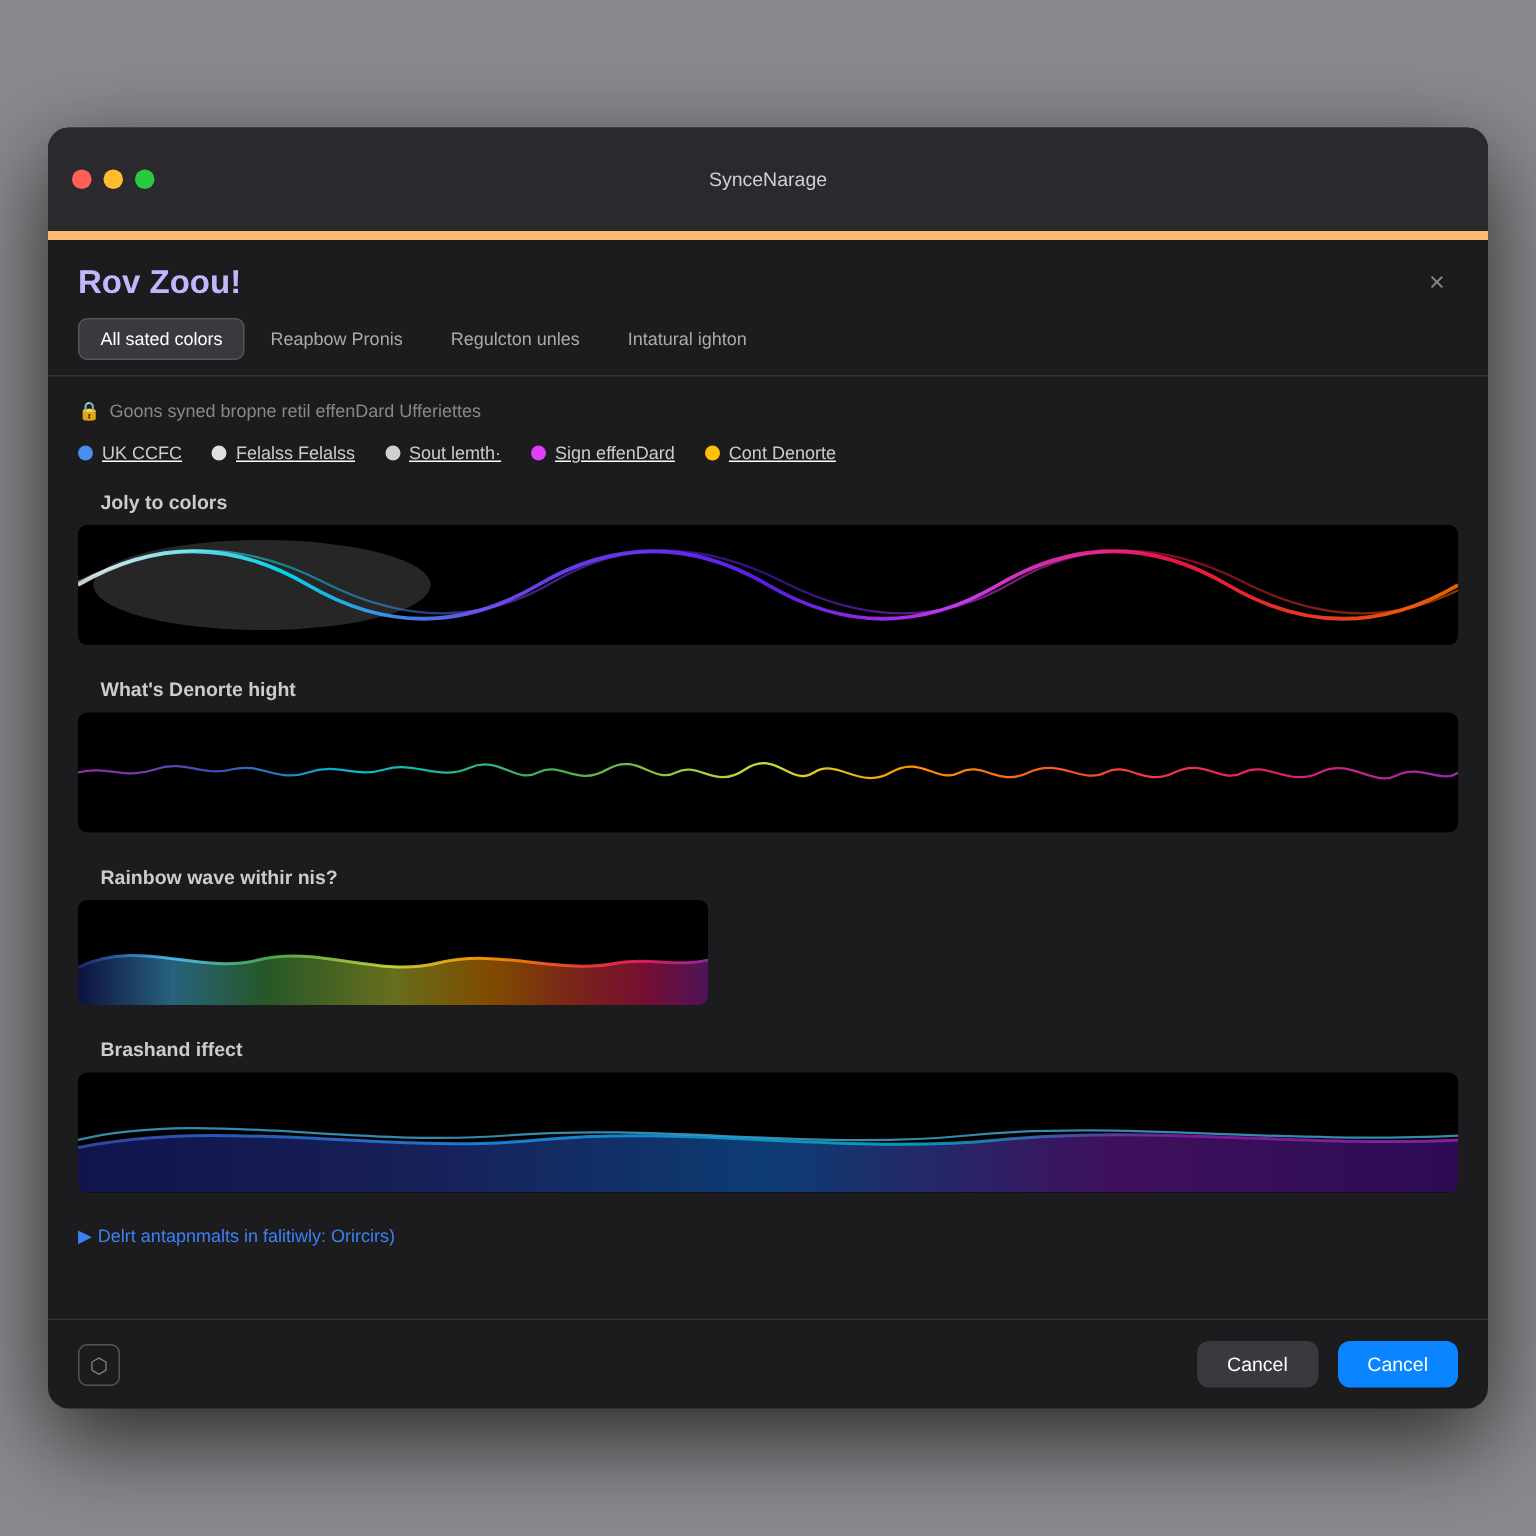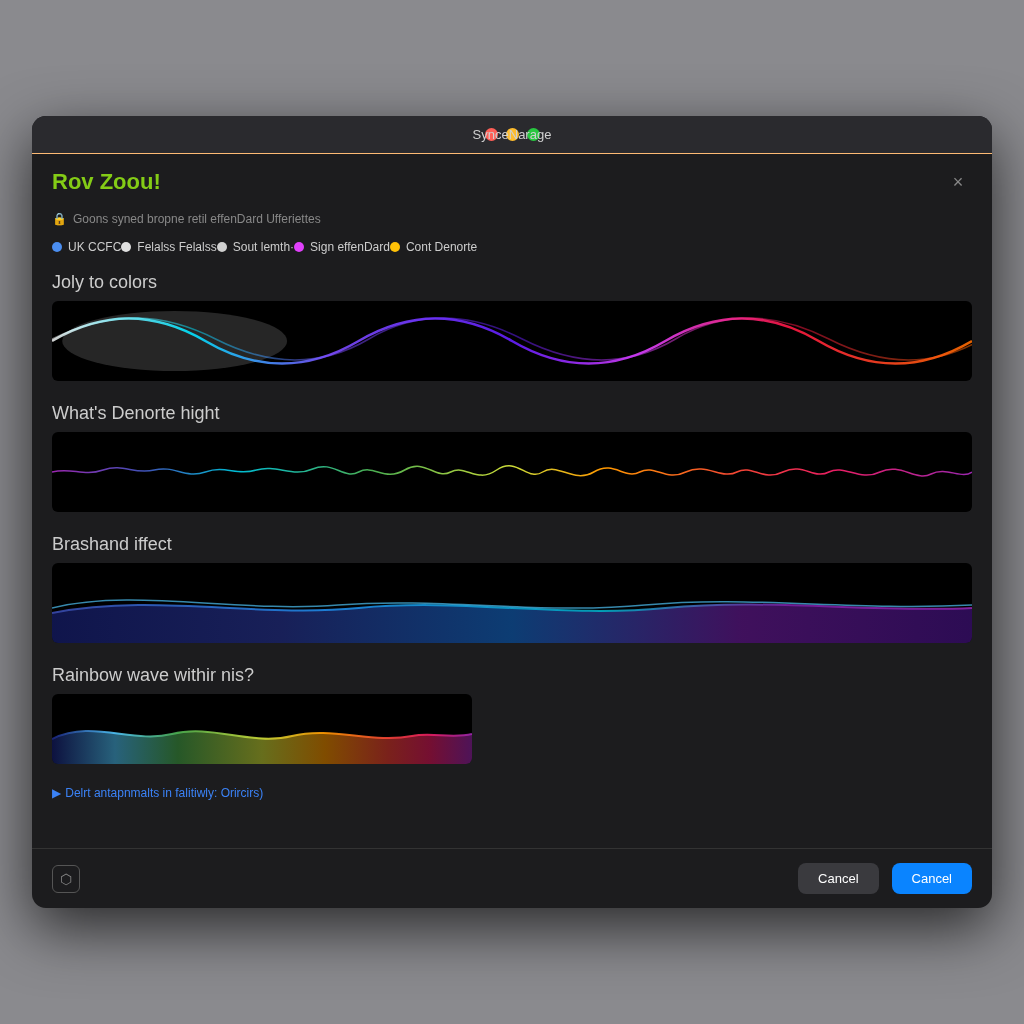--- a/index.html
+++ b/index.html
@@ -20,24 +20,23 @@
       box-shadow: 0 20px 60px rgba(0,0,0,0.7);
       overflow: hidden;
       color: #fff;
     }
 
     
     .title-bar {
       background: #2a2a2e;
       display: flex;
       align-items: center;
-      padding: 12px 16px;
+      padding: 28px 16px;
       position: relative;
-      border-bottom: 1px solid #fdba74;
-      justify-content: center;
+      border-bottom: 6px solid #fdba74;
     }
 
     .traffic-lights {
       display: flex;
       gap: 8px;
     }
 
     .traffic-light {
       width: 13px;
       height: 13px;
@@ -61,21 +60,21 @@
     .window-header {
       display: flex;
       align-items: center;
       justify-content: space-between;
       padding: 14px 20px 0;
     }
 
     .window-title {
       font-size: 22px;
       font-weight: 700;
-      color: #84cc16;
+      color: #c4b5fd;
     }
 
     .close-btn {
       width: 28px;
       height: 28px;
       display: flex;
       align-items: center;
       justify-content: center;
       color: #888;
       font-size: 18px;
@@ -117,22 +116,24 @@
       margin-bottom: 14px;
       display: flex;
       align-items: center;
       gap: 6px;
     }
 
     
     .legend-row {
       display: flex;
       align-items: center;
+      gap: 20px;
       margin-bottom: 18px;
       flex-wrap: wrap;
+      text-decoration: underline;
     }
 
     .legend-item {
       display: flex;
       align-items: center;
       gap: 6px;
       font-size: 12px;
       color: #ccc;
     }
 
@@ -141,24 +142,25 @@
       height: 10px;
       border-radius: 50%;
     }
 
     
     .section {
       margin-bottom: 22px;
     }
 
     .section-label {
-      font-size: 18px;
+      font-size: 13px;
       color: #ccc;
       margin-bottom: 8px;
-      font-weight: 400;
+      font-weight: 700;
+      margin-left: 15px;
     }
 
     .wave-canvas {
       width: 100%;
       height: 80px;
       border-radius: 6px;
       overflow: hidden;
       background: #000;
       position: relative;
     }
@@ -300,20 +302,34 @@
       <div class="traffic-light tl-green"></div>
     </div>
     <span class="title-bar-title">SynceNarage</span>
   </div>
 
   <div class="window-header">
     <span class="window-title">Rov Zoou!</span>
     <div class="close-btn">×</div>
   </div>
 
+  <div class="tabs-row">
+    <div class="tab active">
+      <span>All sated colors</span>
+    </div>
+    <div class="tab">
+      <span>Reapbow Pronis</span>
+    </div>
+    <div class="tab">
+      <span>Regulcton unles</span>
+    </div>
+    <div class="tab">
+      <span>Intatural ighton</span>
+    </div>
+  </div>
 
   <div class="content">
 
     <div class="subtitle">
       <span>🔒</span>
       <span>Goons syned bropne retil effenDard Ufferiettes</span>
     </div>
 
     <div class="legend-row">
       <div class="legend-item">
@@ -375,20 +391,42 @@
               <stop offset="35%" stop-color="#4caf50"></stop>
               <stop offset="50%" stop-color="#cddc39"></stop>
               <stop offset="60%" stop-color="#ff9800"></stop>
               <stop offset="75%" stop-color="#f44336"></stop>
               <stop offset="85%" stop-color="#e91e63"></stop>
               <stop offset="100%" stop-color="#9c27b0"></stop>
             </linearGradient>
           </defs>
 
           <path d="M0,40 C20,35 30,45 50,38 C70,31 80,43 100,38 C120,33 130,47 150,40 C170,33 180,44 200,38 C220,32 235,46 255,37 C275,28 285,48 300,40 C315,32 325,50 345,38 C365,26 375,48 390,40 C405,32 415,52 435,38 C455,24 465,50 480,40 C495,30 510,52 530,40 C550,28 560,48 575,40 C590,32 600,50 620,40 C640,30 655,48 670,40 C685,32 695,50 715,40 C735,30 745,48 760,40 C775,32 790,50 810,40 C830,30 845,50 860,42 C875,34 890,48 900,40" stroke="url(#wg2)" stroke-width="1.5" fill="none"></path>
+        </svg>
+      </div>
+    </div>
+
+    <div class="section">
+      <div class="section-label">Rainbow wave withir nis?</div>
+      <div class="wave-canvas-sm">
+        <svg viewBox="0 0 420 70" preserveAspectRatio="none" xmlns="http://www.w3.org/2000/svg">
+          <defs>
+            <linearGradient id="wg4" x1="0%" y1="0%" x2="100%" y2="0%">
+              <stop offset="0%" stop-color="#1a237e"></stop>
+              <stop offset="15%" stop-color="#4fc3f7"></stop>
+              <stop offset="30%" stop-color="#4caf50"></stop>
+              <stop offset="50%" stop-color="#cddc39"></stop>
+              <stop offset="65%" stop-color="#ff9800"></stop>
+              <stop offset="80%" stop-color="#f44336"></stop>
+              <stop offset="90%" stop-color="#e91e63"></stop>
+              <stop offset="100%" stop-color="#9c27b0"></stop>
+            </linearGradient>
+          </defs>
+          <path d="M0,45 C40,25 80,50 120,40 C160,30 200,52 240,42 C280,32 320,50 360,42 C380,38 400,45 420,40 L420,70 L0,70 Z" fill="url(#wg4)" opacity="0.5"></path>
+          <path d="M0,45 C40,25 80,50 120,40 C160,30 200,52 240,42 C280,32 320,50 360,42 C380,38 400,45 420,40" stroke="url(#wg4)" stroke-width="2" fill="none" opacity="0.9"></path>
         </svg>
       </div>
     </div>
 
     <div class="section">
       <div class="section-label">Brashand iffect</div>
       <div class="wave-canvas">
         <svg viewBox="0 0 900 80" preserveAspectRatio="none" xmlns="http://www.w3.org/2000/svg">
           <defs>
             <linearGradient id="wg3" x1="0%" y1="0%" x2="100%" y2="0%">
@@ -409,42 +447,20 @@
 
           <path d="M0,50 C100,30 200,55 300,45 C400,35 500,55 600,45 C700,35 800,50 900,45 L900,80 L0,80 Z" fill="url(#wg3)" opacity="0.6"></path>
 
           <path d="M0,50 C100,30 200,55 300,45 C400,35 500,55 600,45 C700,35 800,50 900,45" stroke="url(#wg3b)" stroke-width="2" fill="none" opacity="0.9"></path>
 
           <path d="M0,45 C80,25 180,50 280,42 C380,34 480,52 580,42 C680,32 780,48 900,42" stroke="#4fc3f7" stroke-width="1.5" fill="none" opacity="0.7"></path>
         </svg>
       </div>
     </div>
 
-    <div class="section">
-      <div class="section-label">Rainbow wave withir nis?</div>
-      <div class="wave-canvas-sm">
-        <svg viewBox="0 0 420 70" preserveAspectRatio="none" xmlns="http://www.w3.org/2000/svg">
-          <defs>
-            <linearGradient id="wg4" x1="0%" y1="0%" x2="100%" y2="0%">
-              <stop offset="0%" stop-color="#1a237e"></stop>
-              <stop offset="15%" stop-color="#4fc3f7"></stop>
-              <stop offset="30%" stop-color="#4caf50"></stop>
-              <stop offset="50%" stop-color="#cddc39"></stop>
-              <stop offset="65%" stop-color="#ff9800"></stop>
-              <stop offset="80%" stop-color="#f44336"></stop>
-              <stop offset="90%" stop-color="#e91e63"></stop>
-              <stop offset="100%" stop-color="#9c27b0"></stop>
-            </linearGradient>
-          </defs>
-          <path d="M0,45 C40,25 80,50 120,40 C160,30 200,52 240,42 C280,32 320,50 360,42 C380,38 400,45 420,40 L420,70 L0,70 Z" fill="url(#wg4)" opacity="0.5"></path>
-          <path d="M0,45 C40,25 80,50 120,40 C160,30 200,52 240,42 C280,32 320,50 360,42 C380,38 400,45 420,40" stroke="url(#wg4)" stroke-width="2" fill="none" opacity="0.9"></path>
-        </svg>
-      </div>
-    </div>
-
     <div class="detail-link">
       <span>▶</span>
       <span>Delrt antapnmalts in falitiwly: Orircirs)</span>
     </div>
 
 
   </div>
 
   <div class="footer">
     <div class="footer-icon">⬡</div>

